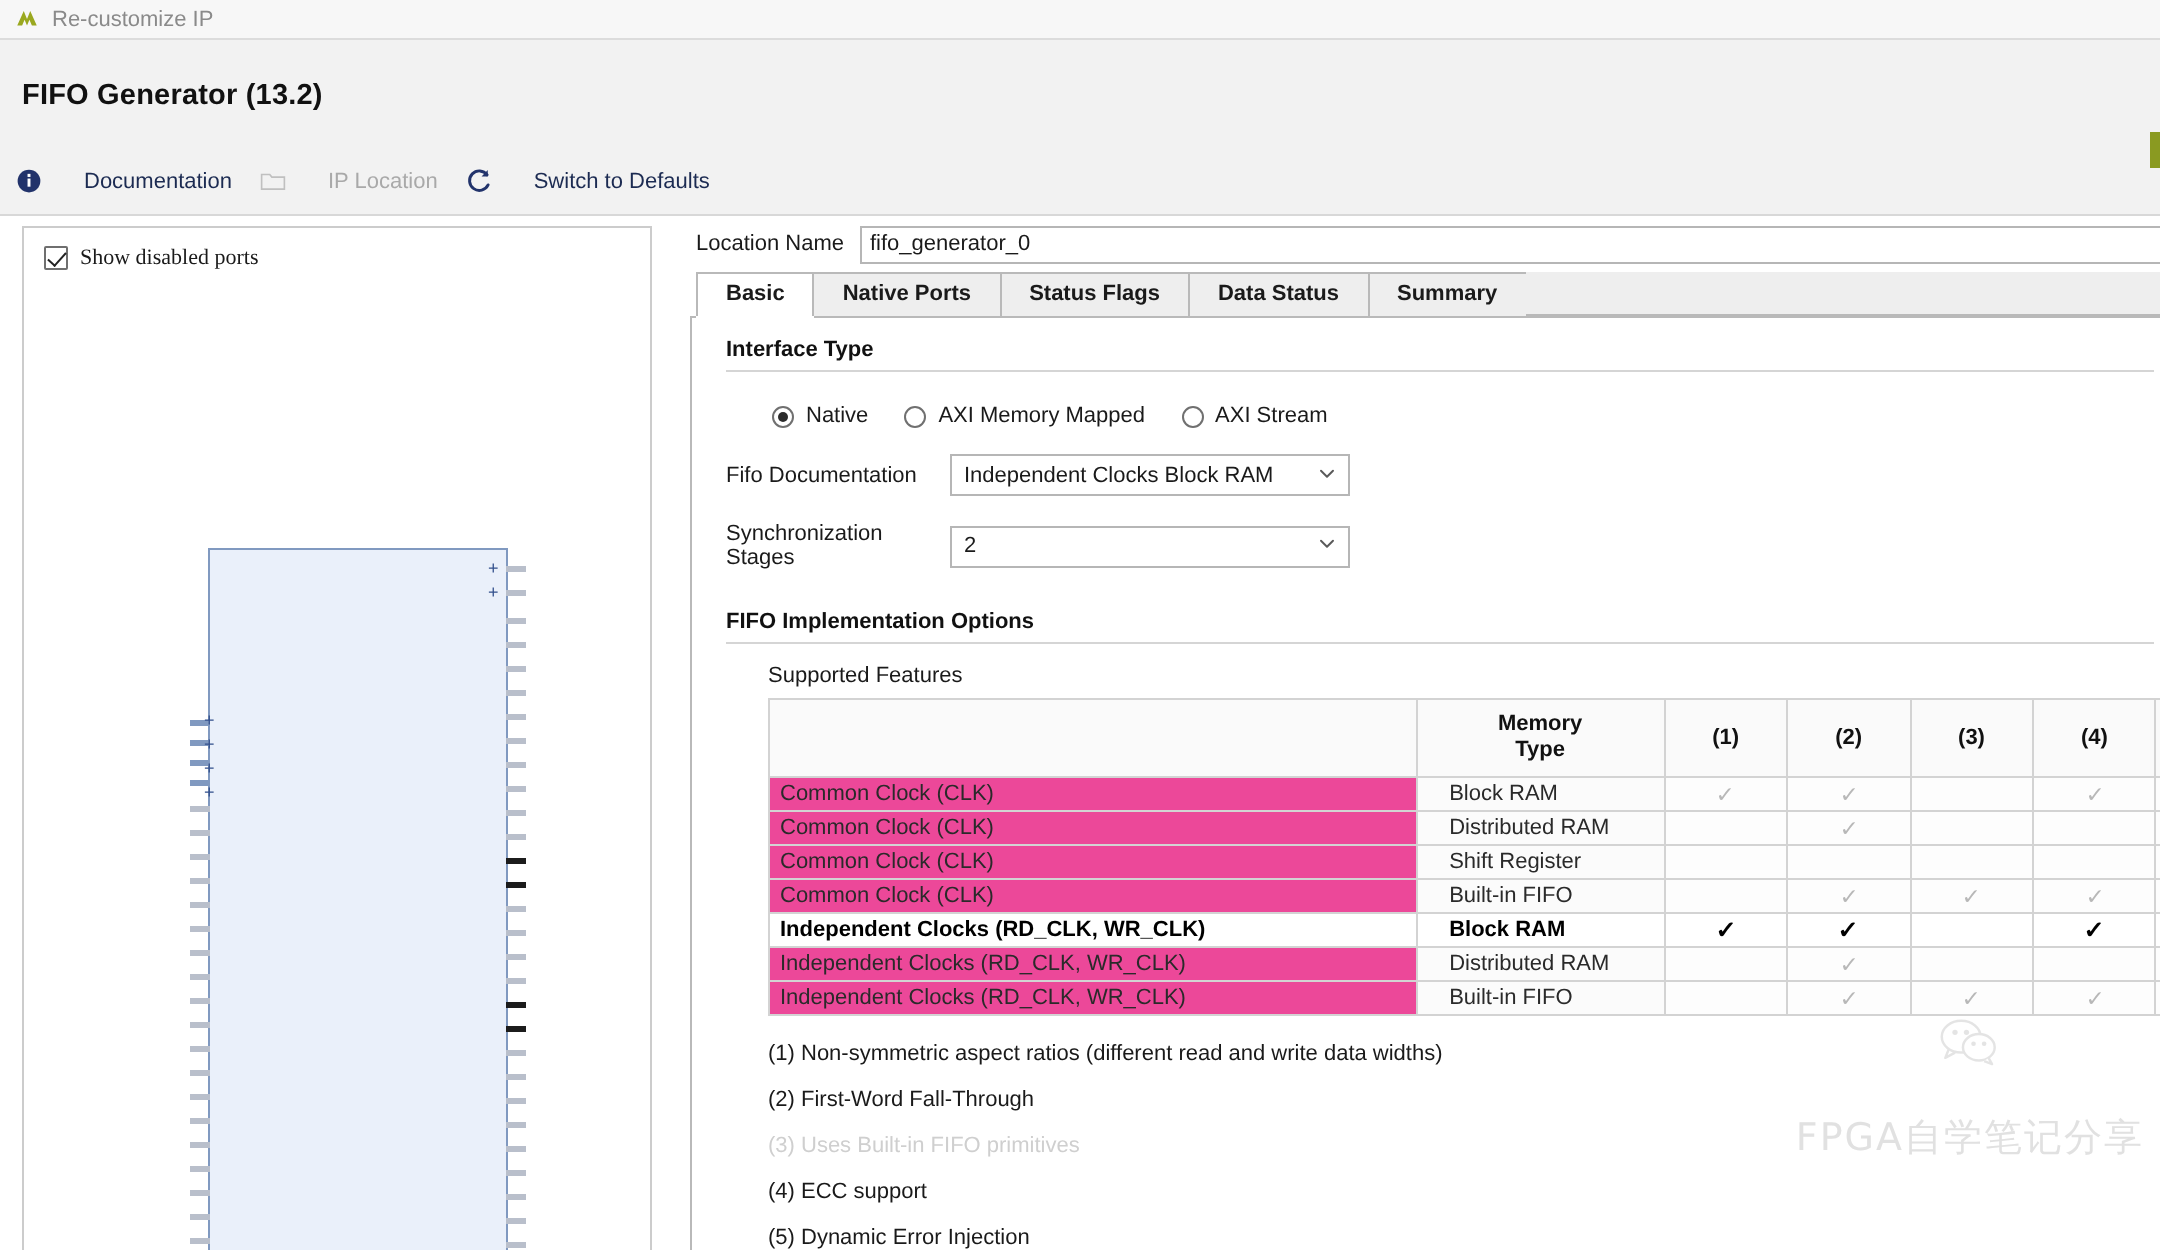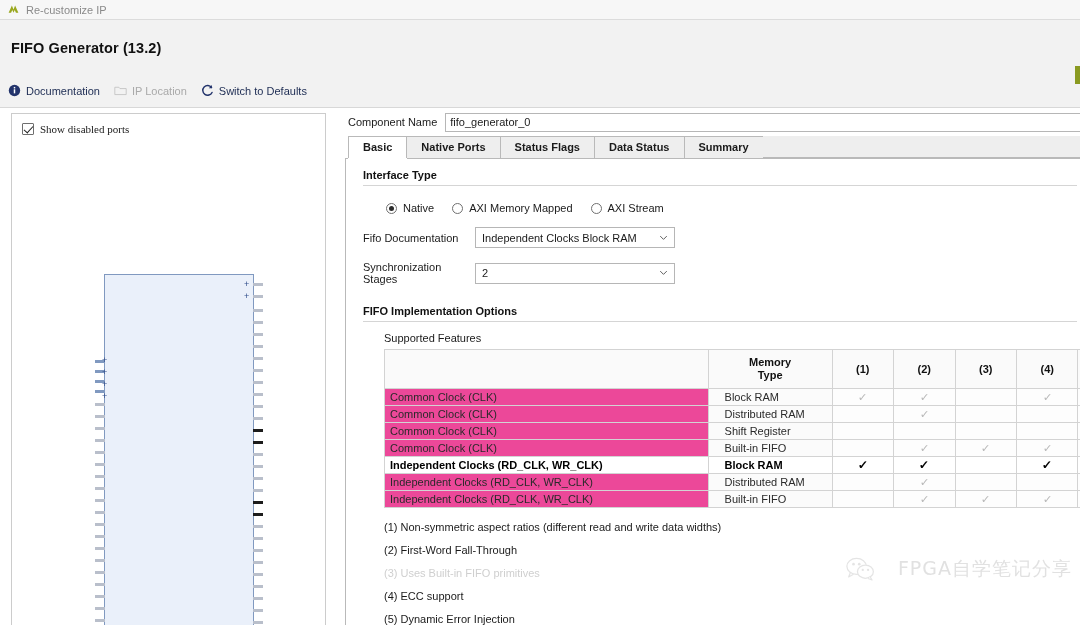--- a/index.html
+++ b/index.html
@@ -47,21 +47,21 @@
   .toolbar {
     position: absolute;
     left: 8px; top: 64px;
     display: flex;
     align-items: center;
     gap: 14px;
   }
   .tb-item {
     display: flex;
     align-items: center;
-    gap: 5px;
+    gap: 21px;
     font-size: 11px;
     color: #1c2b52;
     cursor: pointer;
   }
   .tb-item.disabled { color: #a9a9a9; cursor: default; }
   .tb-ico { width: 13px; height: 13px; display:block; flex:none; }
 
   .corner-mark {
     position: absolute;
     right: 0; top: 46px;
@@ -352,20 +352,21 @@
   
   .watermark {
     position: absolute;
     right: 8px;
     bottom: 42px;
     display: flex;
     align-items: center;
     gap: 22px;
     opacity: .55;
     pointer-events: none;
+    flex-direction: column;
   }
   .wm-text {
     font-size: 19px;
     color: #c9c9c9;
     letter-spacing: 1px;
     font-family: "DejaVu Sans", sans-serif;
   }
   .wm-ico { width: 30px; height: 26px; display:block; }
 </style>
 </head>
@@ -492,21 +493,21 @@
           <div class="plus" style="top: 6px; left: -9px;">+</div>
           <div class="plus" style="top: 18px; left: -9px;">+</div>
         </div>
     </div>
 
   </div>
 
   <div class="right-panel">
 
     <div class="comp-row">
-      <span class="comp-label">Component Name</span>
+      <span class="comp-label">Location Name</span>
       <input class="comp-input" type="text" value="fifo_generator_0" style="">
     </div>
 
     <div class="tabstrip">
       <div class="tab active">Basic</div>
       <div class="tab">Native Ports</div>
       <div class="tab">Status Flags</div>
       <div class="tab">Data Status</div>
       <div class="tab">Summary</div>
       <div class="tab-filler"></div>

